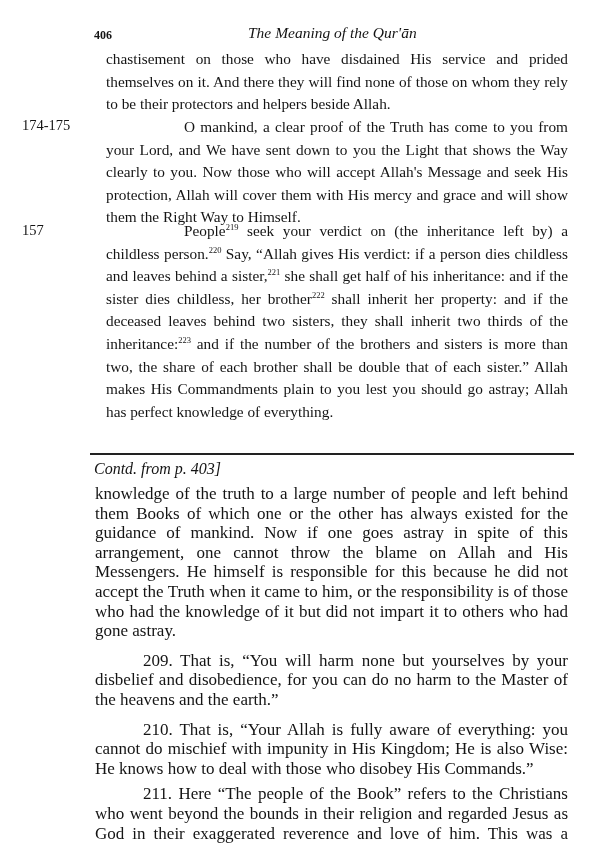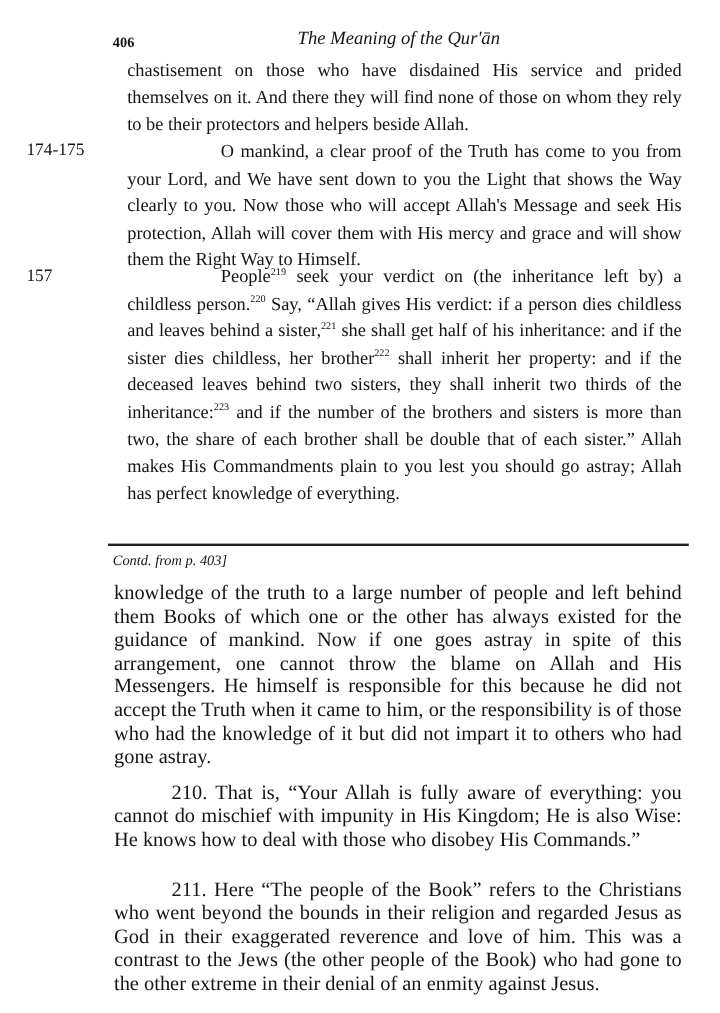--- a/index.html
+++ b/index.html
@@ -8,21 +8,21 @@
     font-family: "Liberation Serif", "DejaVu Serif", serif; color: #141414;
   }
   .page-num { position: absolute; left: 94px; top: 28px; font-size: 12px; font-weight: bold; }
   .running-head { position: absolute; left: 248px; top: 24px; font-size: 15.5px; font-style: italic; text-align: center; }
   .margin-ref { position: absolute; left: 22px; font-size: 14.5px; text-align: right; }
   .verse-block { position: absolute; left: 106px; width: 462px; font-size: 15.3px; line-height: 22.6px; text-align: justify; }
   .verse-block p { margin: 0; }
   .indent { text-indent: 78px; }
   sup { font-size: 8.5px; line-height: 0; vertical-align: 6px; }
   .rule { position: absolute; left: 90px; top: 453px; width: 484px; height: 1.5px; background: #222; }
-  .contd { position: absolute; left: 94px; top: 460px; font-size: 12px; font-style: italic; }
+  .contd { position: absolute; left: 94px; top: 460px; font-size: 16px; font-style: italic; }
   .notes { position: absolute; left: 95px; width: 473px; font-size: 17px; line-height: 19.6px; text-align: justify; }
   .notes p { margin: 0; }
   .note-indent { text-indent: 48px; }
 </style>
 </head>
 <body>
 
 <div class="page-num">406</div>
 <div class="running-head">The Meaning of the Qur'ān</div>
 
@@ -38,15 +38,16 @@
 <div class="margin-ref" style="top:222px;">157</div>
 <div class="verse-block" style="top:220px;">
   <p class="indent" id="verse176"><span>People</span><sup>219</sup><span> seek your verdict on (the inheritance left by) a childless person.</span><sup>220</sup><span> Say, “Allah gives His verdict: if a person dies childless and leaves behind a sister,</span><sup>221</sup><span> she shall get half of his inheritance: and if the sister dies childless, her brother</span><sup>222</sup><span> shall inherit her property: and if the deceased leaves behind two sisters, they shall inherit two thirds of the inheritance:</span><sup>223</sup><span> and if the number of the brothers and sisters is more than two, the share of each brother shall be double that of each sister.” Allah makes His Commandments plain to you lest you should go astray; Allah has perfect knowledge of everything.</span></p>
 </div>
 
 <div class="rule"></div>
 <div class="contd">Contd. from p. 403]</div>
 
 <div class="notes" style="top:484px;">
   <p style="margin-bottom:10px;">knowledge of the truth to a large number of people and left behind them Books of which one or the other has always existed for the guidance of mankind. Now if one goes astray in spite of this arrangement, one cannot throw the blame on Allah and His Messengers. He himself is responsible for this because he did not accept the Truth when it came to him, or the responsibility is of those who had the knowledge of it but did not impart it to others who had gone astray.</p>
-  <p class="note-indent" style="margin-bottom:22px;">210. That is, “Your Allah is fully aware of everything: you cannot do mischief with impunity in His Kingdom; He is also Wise: He knows how to deal with those who disobey His Commands.”</p>
+  <p class="note-indent" style="margin-bottom:10px;">209. That is, “You will harm none but yourselves by your disbelief and disobedience, for you can do no harm to the Master of the heavens and the earth.”</p>
+  <p class="note-indent" style="margin-bottom:6px;">210. That is, “Your Allah is fully aware of everything: you cannot do mischief with impunity in His Kingdom; He is also Wise: He knows how to deal with those who disobey His Commands.”</p>
   <p class="note-indent">211. Here “The people of the Book” refers to the Christians who went beyond the bounds in their religion and regarded Jesus as God in their exaggerated reverence and love of him. This was a contrast to the Jews (the other people of the Book) who had gone to the other extreme in their denial of an enmity against Jesus.</p>
 </div>
 
 </body></html>

